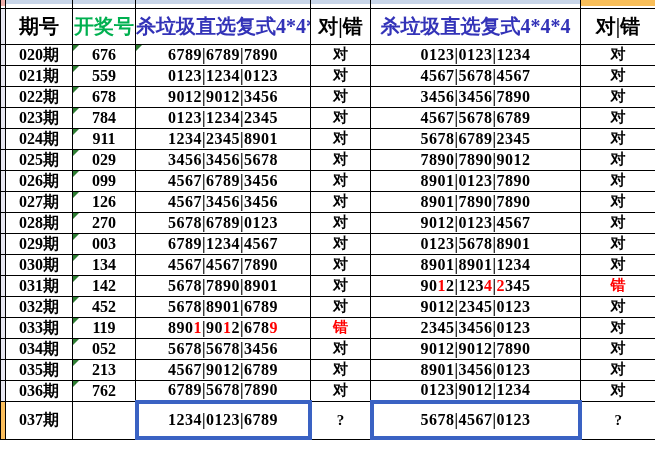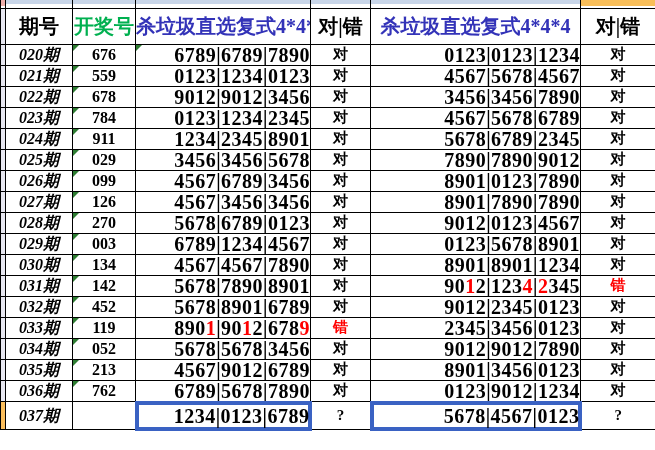--- a/index.html
+++ b/index.html
@@ -20,27 +20,27 @@
   tr.strip{height:8px;}
   tr.strip td{border-top:none;}
   td.st{background:linear-gradient(to bottom,var(--strip) 0 55%,#fff 55% 100%);}
   td.st-orange{background:linear-gradient(to bottom,var(--orange) 0 70%,#fff 70% 100%);}
   td.st-pink{background:linear-gradient(to bottom,var(--sliver-pink) 0 70%,#fff 70% 100%);}
   tr.head{height:36px;}
   tr.head td{font-size:20px;}
   td.hdr-draw{color:var(--green);}
   td.hdr-kill{color:var(--blue);font-size:15px;}
   tr.r{height:21px;}
-  tr.r37{height:28px;}
+  tr.r37{height:38px;}
   tr.r38{height:27px;}
   td.sliver{background:var(--sliver);border-left:1px solid #000;}
   td.sliver-orange{background:var(--sliver-orange);}
-  td.period{font-size:16px;font-style:italic;}
+  td.period{font-size:16px;}
   td.draw{font-size:16px;}
-  td.kill{font-size:20px;letter-spacing:.5px;text-align:right;}
+  td.kill{font-size:16px;letter-spacing:.5px;}
   td.result{font-size:15px;}
   .red{color:var(--red);}
   td.sel{border:2px solid var(--sel);box-shadow:inset 0 0 0 2px var(--sel);}
   .flag{
     position:absolute;top:0;left:0;width:0;height:0;
     border-top:6px solid var(--flag);border-right:6px solid transparent;
   }
 </style>
 </head>
 <body>

